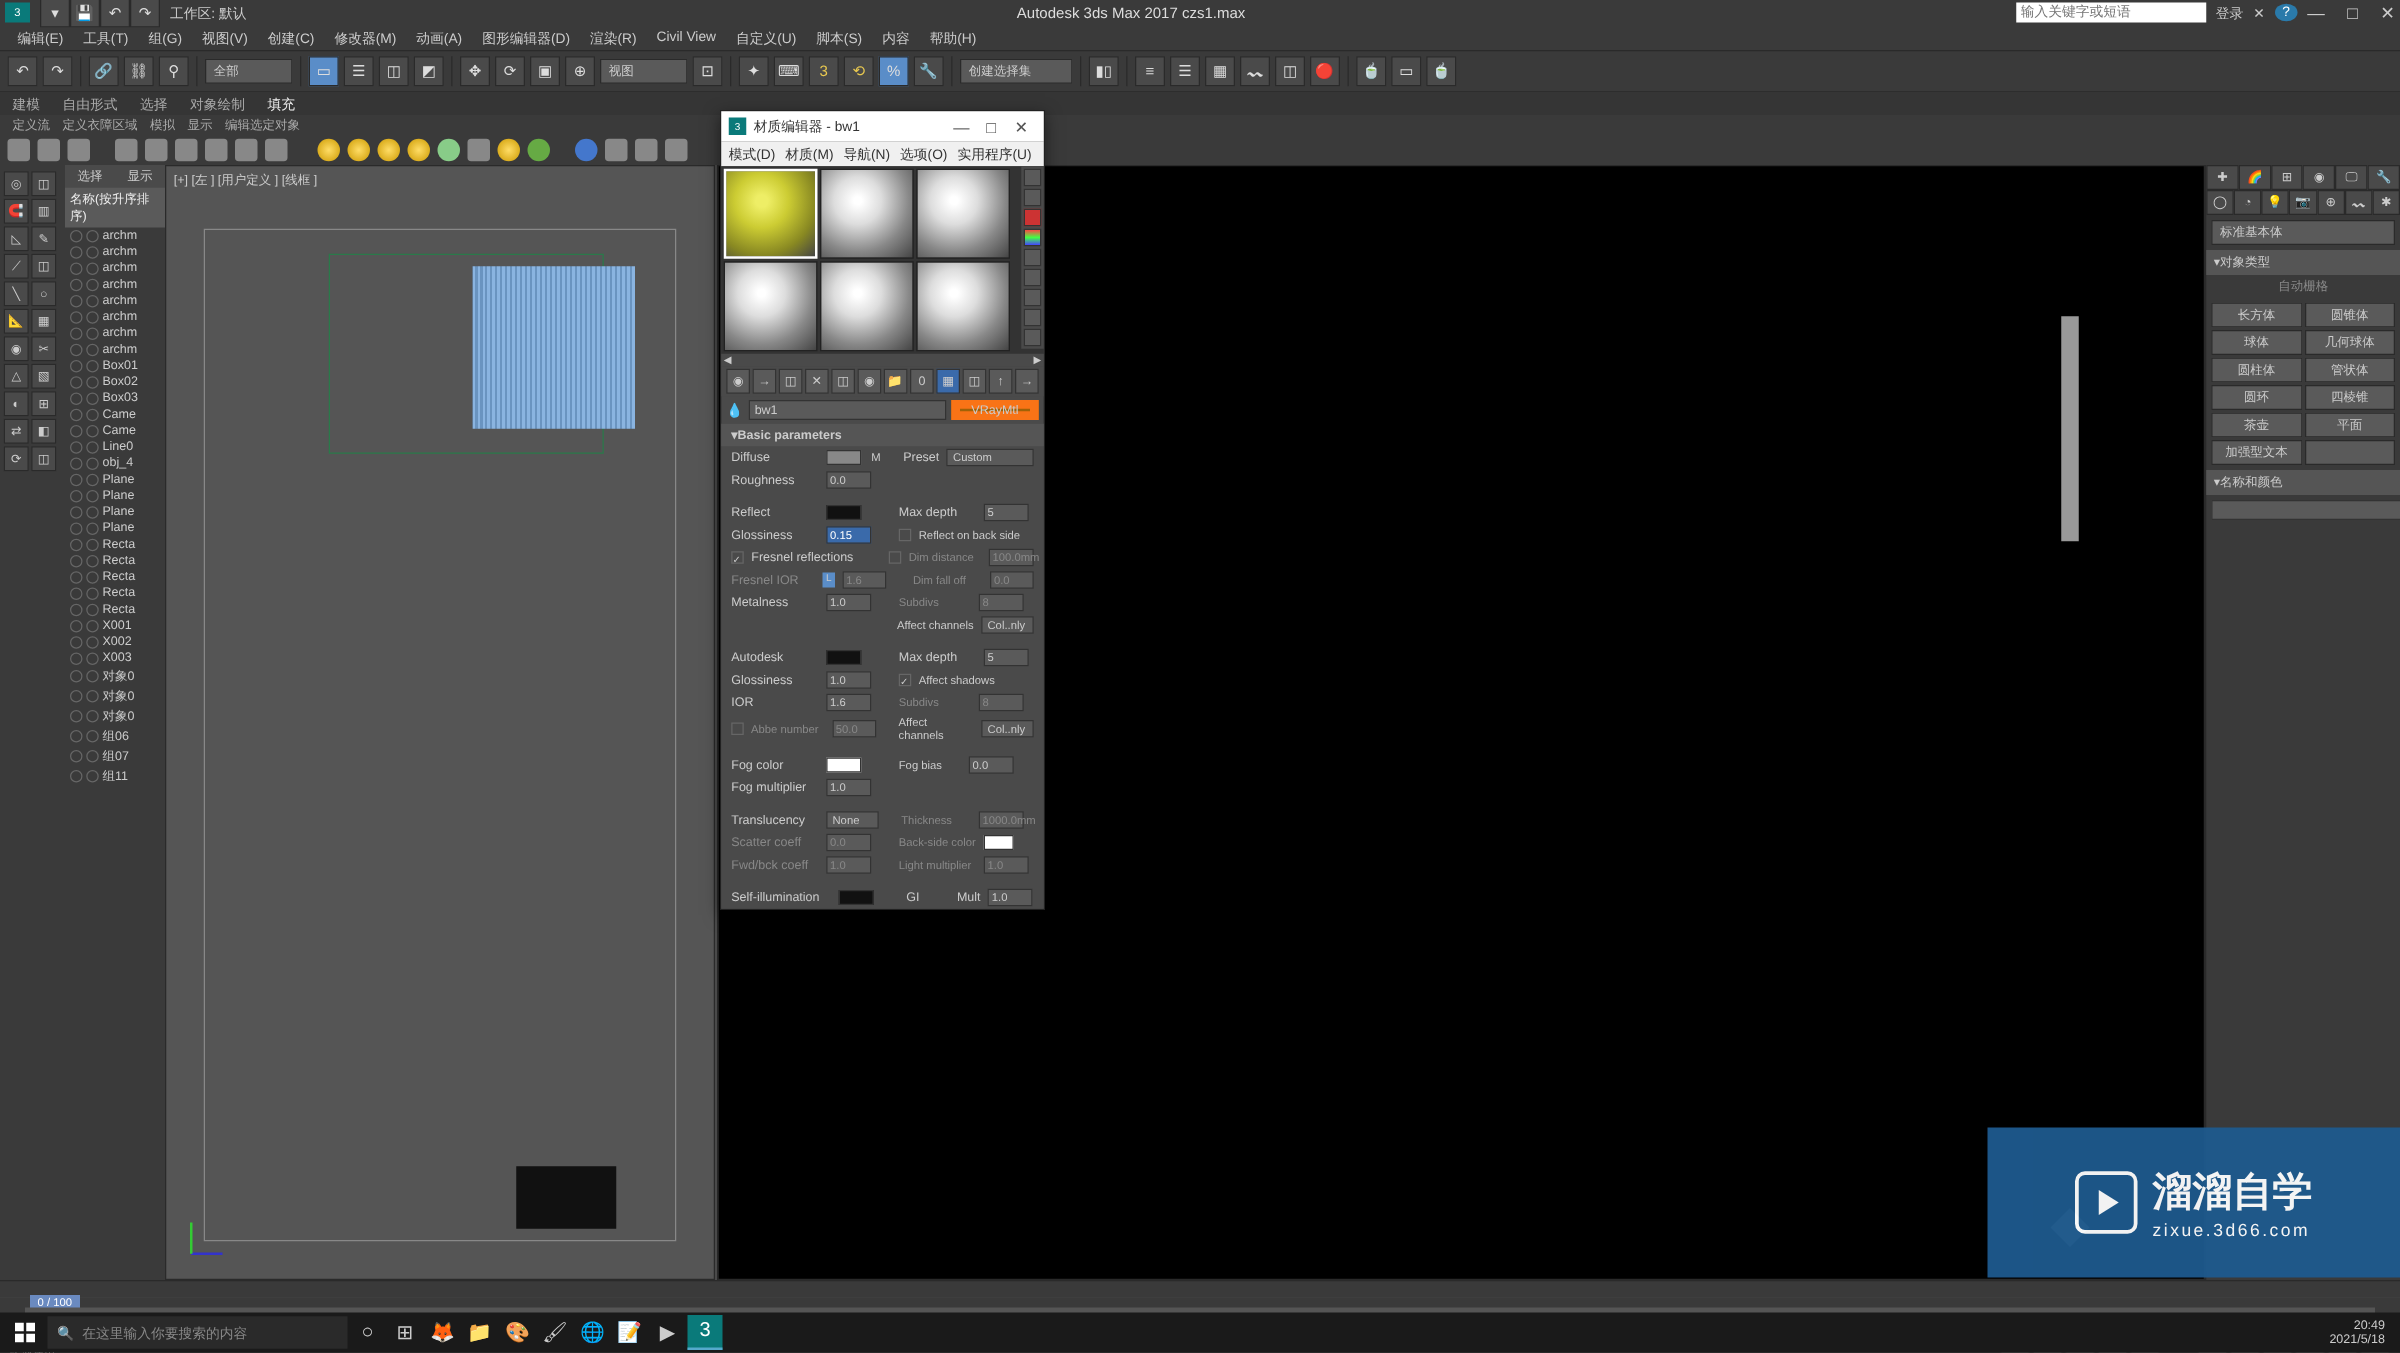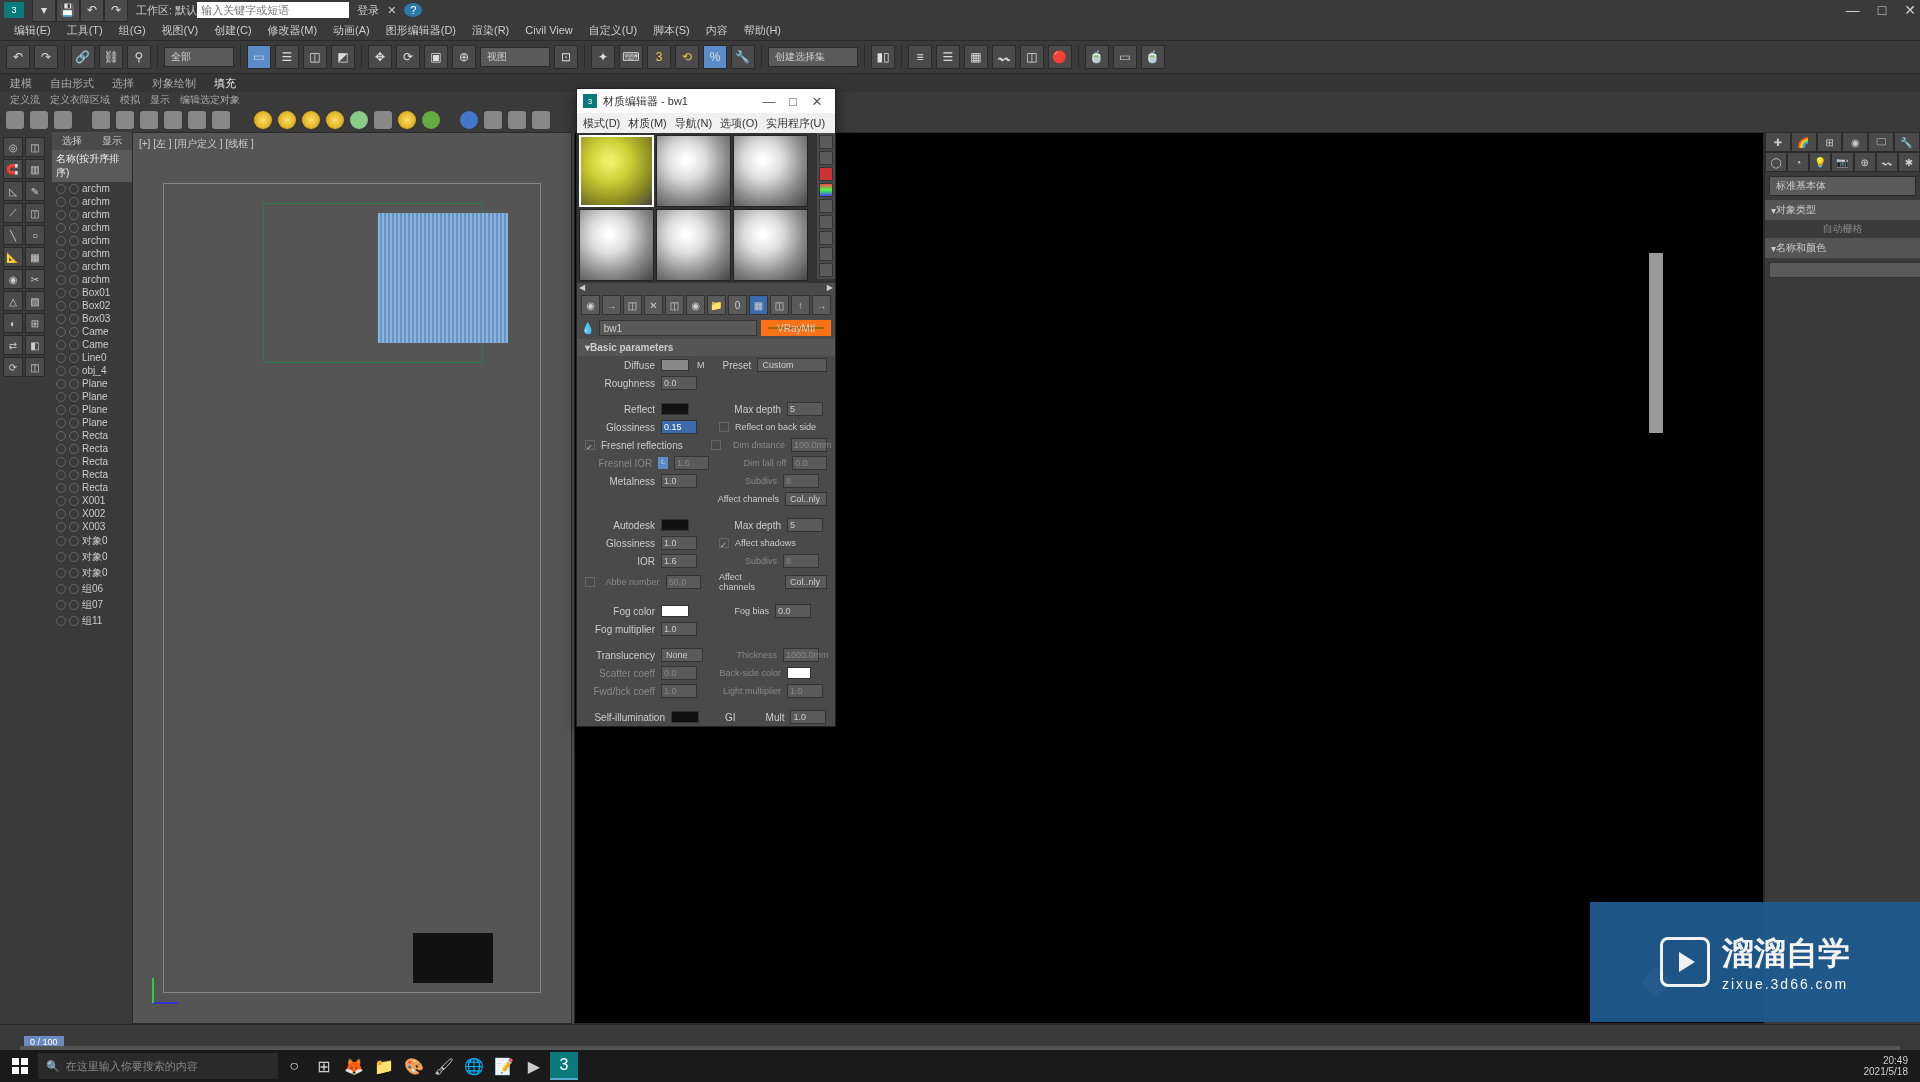--- a/index.html
+++ b/index.html
@@ -57,21 +57,21 @@
 .mat-dialog .md-sidebar { position:absolute; right:0; top:0; width:18px; background:#4a4a4a; display:flex; flex-direction:column; gap:2px; padding:2px; }
 .mat-dialog .md-sidebar .sb { width:14px; height:14px; background:#5a5a5a; border:1px solid #333; }
 .mat-dialog .md-toolbar { height:24px; display:flex; align-items:center; gap:2px; padding:0 4px; background:#4a4a4a; }
 .mat-dialog .md-toolbar .tb { width:20px; height:20px; background:#5a5a5a; border:1px solid #333; display:flex; align-items:center; justify-content:center; font-size:10px; cursor:pointer; }
 .mat-dialog .md-namebar { height:22px; display:flex; align-items:center; gap:4px; padding:0 4px; }
 .mat-dialog .md-namebar input { flex:1; height:16px; background:#5a5a5a; border:1px solid #333; color:#ccc; font-size:10px; padding:0 4px; }
 .mat-dialog .md-namebar .type { width:70px; height:16px; background:#a16207; border:7px solid #f97316; font-size:10px; display:flex; align-items:center; justify-content:center; }
 .mat-dialog .md-rollup { background:#4a4a4a; }
 .mat-dialog .md-rollup .rh { background:#555; padding:3px 8px; font-size:10px; font-weight:bold; display:flex; align-items:center; }
 .mat-dialog .md-rollup .rrow { display:flex; align-items:center; padding:2px 8px; gap:6px; font-size:10px; min-height:18px; }
-.mat-dialog .md-rollup .rrow .lbl { width:70px; color:#ccc;text-align:right; }
+.mat-dialog .md-rollup .rrow .lbl { width:70px; color:#ccc; }
 .mat-dialog .md-rollup .rrow .lbl.dim { color:#888; }
 .mat-dialog .md-rollup .rrow .sw { width:28px; height:12px; border:1px solid #333; }
 .mat-dialog .md-rollup .rrow .sp { width:36px; height:14px; background:#5a5a5a; border:1px solid #333; font-size:9px; display:flex; align-items:center; padding:0 2px; }
 .mat-dialog .md-rollup .rrow .sp.hl { background:#3a6aaa; color:#fff; }
 .mat-dialog .md-rollup .rrow .chk { width:10px; height:10px; border:1px solid #666; }
 .mat-dialog .md-rollup .rrow .chk.on::after { content:"✓"; font-size:8px; color:#ccc; }
 .mat-dialog .md-rollup .rrow .dd { height:14px; background:#5a5a5a; border:1px solid #333; font-size:9px; padding:0 4px; display:flex; align-items:center; min-width:42px; }
 .mat-dialog .md-rollup .gap { height:8px; }
 .timeline { height:34px; background:#3a3a3a; display:flex; align-items:center; padding:0 10px; position:relative; }
 .timeline .track { flex:1; height:18px; background:#555; position:relative; margin:0 10px; }
@@ -95,20 +95,21 @@
 </head>
 <body>
 
 <div class="titlebar">
   <div class="logo">3</div>
   <span class="toolbtn">▾</span>
   <span class="toolbtn">💾</span>
   <span class="toolbtn">↶</span>
   <span class="toolbtn">↷</span>
   <span style="margin-left:8px">工作区: 默认</span>
+  <div class="title-center">Autodesk 3ds Max 2017    czs1.max</div>
   <input class="search" placeholder="输入关键字或短语" style="">
   <span style="margin:0 8px">登录</span>
   <span>✕</span>
   <span style="width:18px;height:14px;background:#2a7aaa;border-radius:50%;display:flex;align-items:center;justify-content:center;color:#fff;margin:0 8px">?</span>
   <div class="winbtns">
     <span>—</span>
     <span>□</span>
     <span>✕</span>
   </div>
 </div>
@@ -326,20 +327,34 @@
       <div class="tab">📷</div>
       <div class="tab">⊕</div>
       <div class="tab">〰</div>
       <div class="tab">✱</div>
     </div>
     <div style="padding:4px">
         <div class="tooldropdown" style="width:100%">标准基本体</div>
       </div>
     <div class="section-hdr">▾ <span>对象类型</span></div>
     <div style="text-align:center;padding:2px;color:#888;font-size:10px">自动栅格</div>
+    <div class="btngrid" id="creategrid">
+        <div class="gbtn">长方体</div>
+        <div class="gbtn">圆锥体</div>
+        <div class="gbtn">球体</div>
+        <div class="gbtn">几何球体</div>
+        <div class="gbtn">圆柱体</div>
+        <div class="gbtn">管状体</div>
+        <div class="gbtn">圆环</div>
+        <div class="gbtn">四棱锥</div>
+        <div class="gbtn">茶壶</div>
+        <div class="gbtn">平面</div>
+        <div class="gbtn">加强型文本</div>
+        <div class="gbtn"></div>
+      </div>
     <div class="section-hdr">▾ <span>名称和颜色</span></div>
     <div style="display:flex;padding:4px;gap:4px">
       <input style="flex: 1 1 0%; height: 16px; background: rgb(90, 90, 90); border: 1px solid rgb(51, 51, 51); color: rgb(204, 204, 204);">
       <div class="colorsw"></div>
     </div>
   </div>
 
 </div>
 
 <div class="scrollh"></div>

